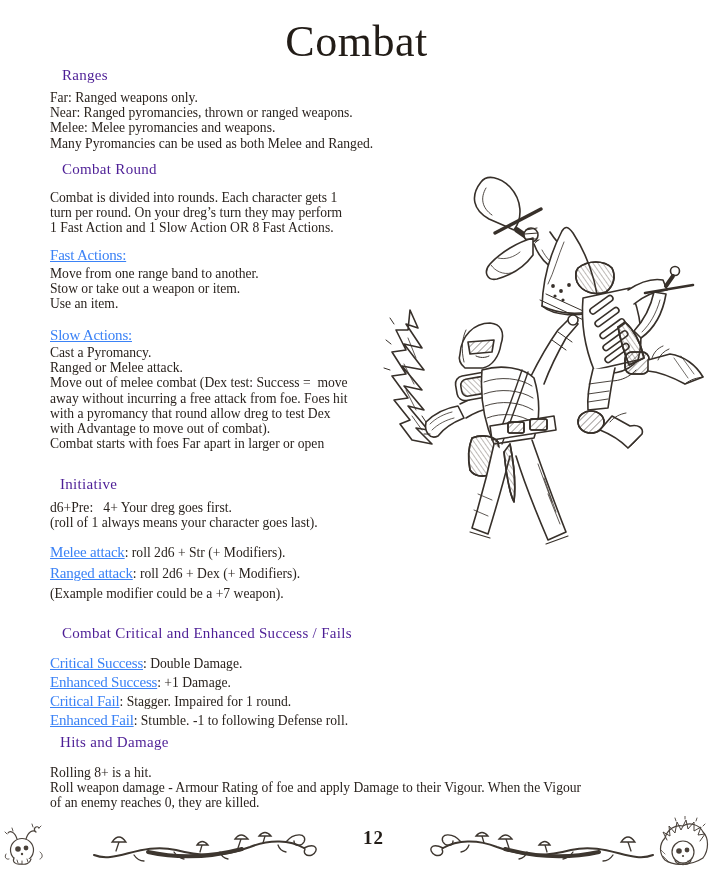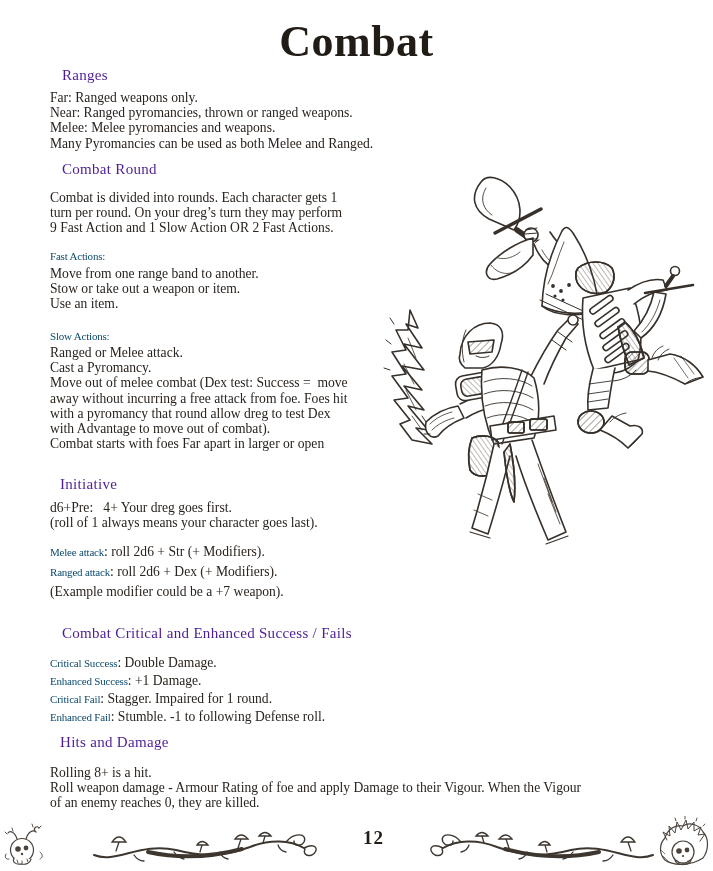--- a/index.html
+++ b/index.html
@@ -9,40 +9,41 @@
     background:#ffffff;
     overflow:hidden;
     font-family:"Liberation Serif", serif;
     color:#2a231e;
   }
   .abs{position:absolute;}
   .title{
     left:0;right:0;top:18px;
     text-align:center;
     font-size:44px;line-height:48px;
-    font-weight:bold;
+    font-weight:normal;
     color:#221c17;
     letter-spacing:0.5px;
   }
   .heading{
     font-size:15px;line-height:26px;
     color:#4c1d95;
     letter-spacing:0.3px;
     white-space:pre;
   }
   .block{left:50px;}
   .body-line{
     font-size:13.6px;
     line-height:15.2px;
     white-space:pre;
   }
   .leadin{
-    font-size:11px;
+    font-size:15px;
     letter-spacing:-0.2px;
-    color:#0c4a6e;
+    color:#3b82f6;
+    text-decoration:underline;
   }
   .lh18 .body-line{line-height:18px;}
   .lh19 .body-line{line-height:20px;}
   .pagenum{
     font-size:19px;line-height:20px;
     letter-spacing:1px;
     color:#221c17;
     font-weight:bold;
   }
   svg{display:block;}
@@ -59,38 +60,38 @@
     <div class="body-line">Far: Ranged weapons only.</div>
     <div class="body-line">Near: Ranged pyromancies, thrown or ranged weapons.</div>
     <div class="body-line">Melee: Melee pyromancies and weapons.</div>
     <div class="body-line">Many Pyromancies can be used as both Melee and Ranged.</div>
   </div>
 
   <div class="abs heading" style="left:62px;top:156px">Combat Round</div>
   <div class="abs block" style="top:190px">
     <div class="body-line">Combat is divided into rounds. Each character gets 1</div>
     <div class="body-line">turn per round. On your dreg’s turn they may perform</div>
-    <div class="body-line">9 Fast Action and 1 Slow Action OR 2 Fast Actions.</div>
+    <div class="body-line">1 Fast Action and 1 Slow Action OR 8 Fast Actions.</div>
   </div>
 
   <div class="abs block" style="top:246px">
     <span class="leadin">Fast Actions:</span>
   </div>
   <div class="abs block" style="top:266px">
     <div class="body-line">Move from one range band to another.</div>
     <div class="body-line">Stow or take out a weapon or item.</div>
     <div class="body-line">Use an item.</div>
   </div>
 
   <div class="abs block" style="top:326px">
     <span class="leadin">Slow Actions:</span>
   </div>
   <div class="abs block" style="top:345px">
+    <div class="body-line">Cast a Pyromancy.</div>
     <div class="body-line">Ranged or Melee attack.</div>
-    <div class="body-line">Cast a Pyromancy.</div>
     <div class="body-line">Move out of melee combat (Dex test: Success =  move</div>
     <div class="body-line">away without incurring a free attack from foe. Foes hit</div>
     <div class="body-line">with a pyromancy that round allow dreg to test Dex</div>
     <div class="body-line">with Advantage to move out of combat).</div>
     <div class="body-line">Combat starts with foes Far apart in larger or open</div>
   </div>
 
   <div class="abs heading" style="left:60px;top:471px">Initiative</div>
   <div class="abs block" style="top:500px">
     <div class="body-line">d6+Pre:   4+ Your dreg goes first.</div>

